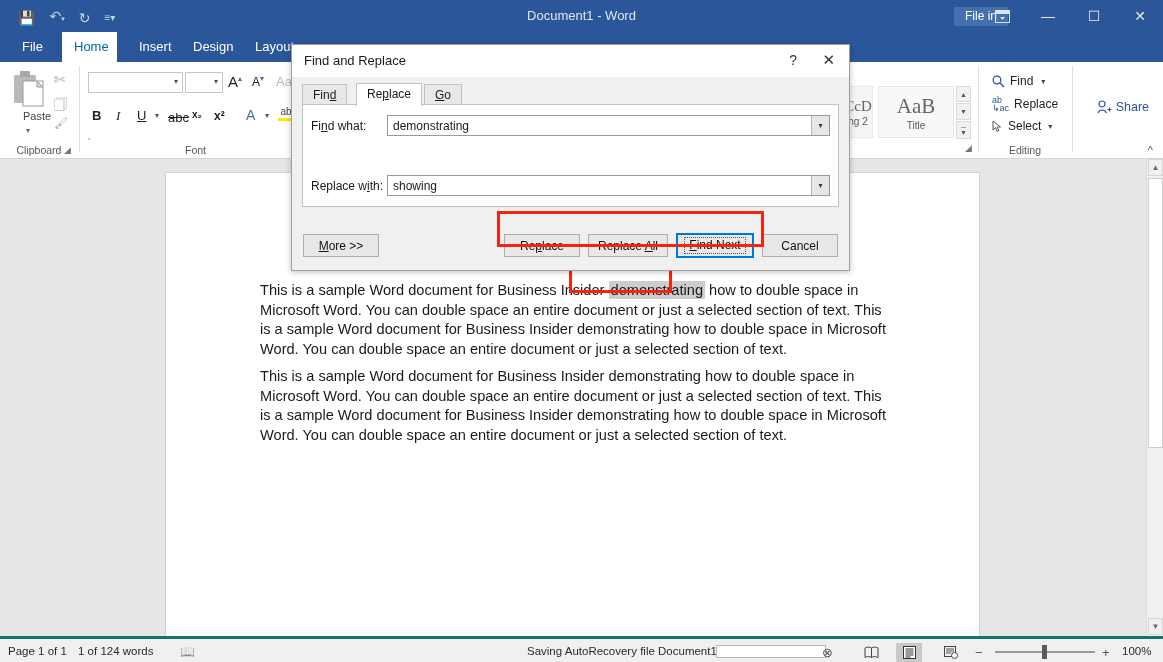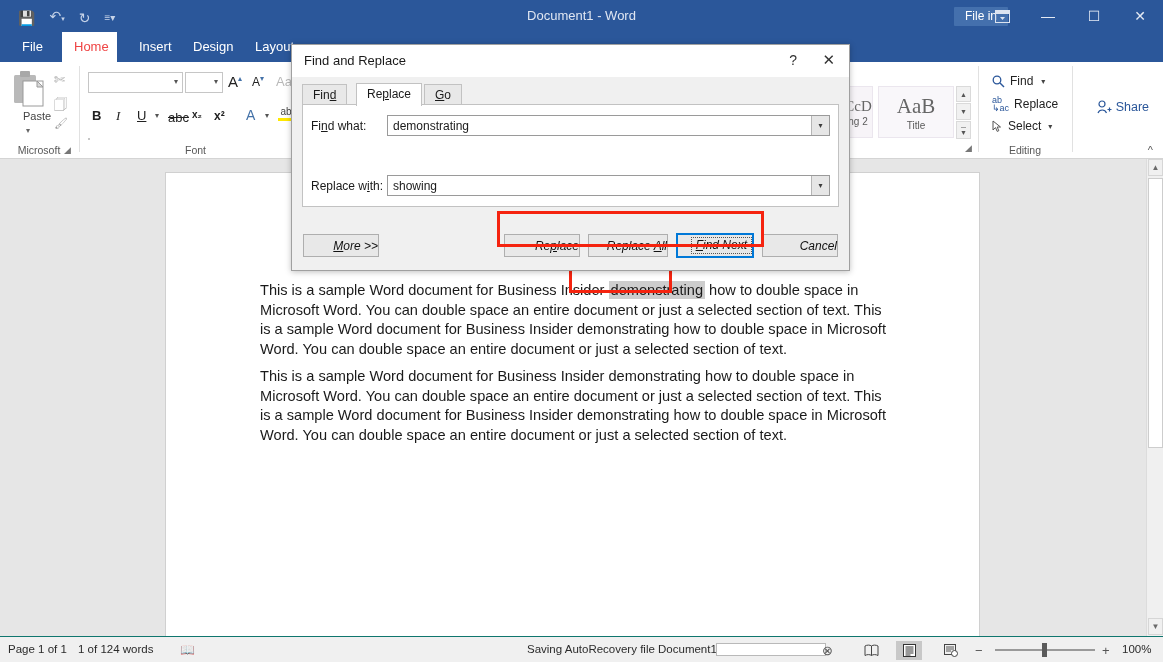--- a/index.html
+++ b/index.html
@@ -36,21 +36,21 @@
 
   
   .tabstrip {
     position: absolute; left: 0; top: 32px; width: 1163px; height: 30px;
     background: #2b579a;
   }
   .tab {
     position: absolute; top: 0; height: 30px; line-height: 30px;
     color: #ffffff; font-size: 13px; padding: 0 12px; text-align: center;
   }
-  .tab.active { background: #ffffff; color: #ef4444; text-align: center; }
+  .tab.active { background: #ffffff; color: #0369a1; text-align: center; }
   .share {
     position: absolute; right: 14px; top: 38px;
     color: #2b579a; font-size: 12.5px; display: flex; align-items: center; gap: 4px;
   }
 
   
   .ribbon {
     position: absolute; left: 0; top: 62px; width: 1163px; height: 97px;
     background: #ffffff; border-bottom: 1px solid #d4d4d4;
   }
@@ -130,21 +130,21 @@
     font-size: 8px; color: #6a6a6a; border: 1px solid #d6d6d6;
   }
   .vs-thumb {
     position: absolute; left: 1px; top: 19px; width: 15px; height: 270px;
     background: #ffffff; border: 1px solid #cdcdcd;
   }
 
   
   .statusbar {
     position: absolute; left: 0; top: 636px; width: 1163px; height: 26px;
-    background: #f0f0f0; border-top: 1px solid #0f766e;
+    background: #f0f0f0; border-top: 3px solid #0f766e;
     font-size: 11.5px; color: #2b2b2b;
   }
   .sb-item { position: absolute; top: 6px; }
   .sb-prog {
     position: absolute; top: 6px; width: 110px; height: 13px;
     background: #ffffff; border: 1px solid #b9b9b9;
   }
   .sb-icon {
     position: absolute; top: 4px; width: 26px; height: 19px;
     display: flex; align-items: center; justify-content: center;
@@ -195,21 +195,21 @@
   }
   .combo .arrow {
     position: absolute; right: 0; top: 0; width: 18px; height: 19px;
     background: #e6e6e6; border-left: 1px solid #b5b5b5;
     display: flex; align-items: center; justify-content: center;
     font-size: 8px; color: #3c3c3c;
   }
   .dbtn {
     position: absolute; height: 23px; background: #e8e8e8;
     border: 1px solid #aeaeae; font-size: 12px; color: #111;
-    display: flex; align-items: center; justify-content: flex-end; font-style: italic;
+    display: flex; align-items: center; justify-content: center;
   }
   .dbtn.focused { border: 2px solid #0078d7; }
   .dbtn.focused .inner {
     border: 1px dotted #555; padding: 0 4px; line-height: 15px;
   }
   .redbox-buttons {
     position: absolute; left: 497px; top: 211px; width: 267px; height: 36px;
     border: 3px solid #f5230f; pointer-events: none; z-index: 40;
   }
   u { text-decoration: underline; }
@@ -267,21 +267,21 @@
         <rect x="8" y="1" width="10" height="6" rx="1" fill="#a8a8a8"></rect>
         <rect x="11" y="11" width="20" height="25" fill="#ffffff" stroke="#9a9a9a"></rect>
         <path d="M25 11 l6 6 h-6 z" fill="#d8d8d8" stroke="#9a9a9a"></path>
       </svg>
     </div>
     <div class="paste-label">Paste</div>
     <div class="paste-caret">▾</div>
     <div class="mini-icon" style="left:54px;top:10px">✄</div>
     <div class="mini-icon" style="left:54px;top:33px">🗍</div>
     <div class="mini-icon" style="left:54px;top:55px;font-size:11px">🖌</div>
-    <div class="grp-label" style="left:2px;width:74px">Microsoft</div>
+    <div class="grp-label" style="left:2px;width:74px">Clipboard</div>
     <div class="dlg-launcher" style="left:64px;bottom:3px">◢</div>
     <div class="grp-sep" style="left:79px"></div>
 
     <div class="fbox" style="left:88px;top:76px;width:0;height:0"></div>
 
     <div class="fbox" style="left:88px;top:10px;width:95px">
       <span class="val" style="position:absolute;left:4px;top:3px;font-size:11.5px;color:#222"></span>
       <span class="ca">▾</span>
     </div>
     <div class="fbox" style="left:185px;top:10px;width:38px">

